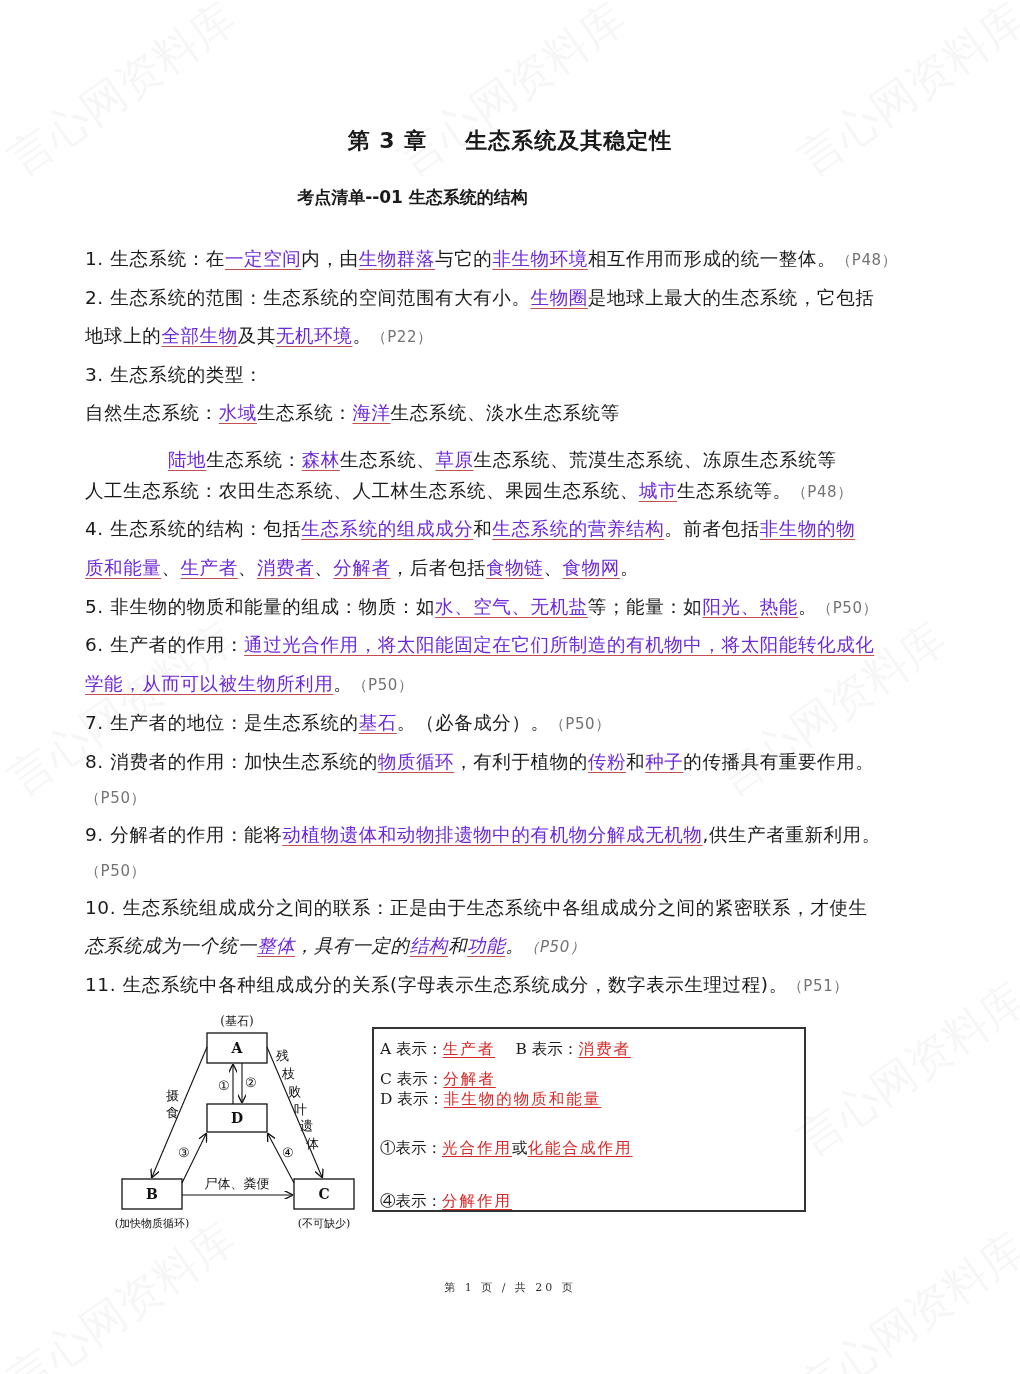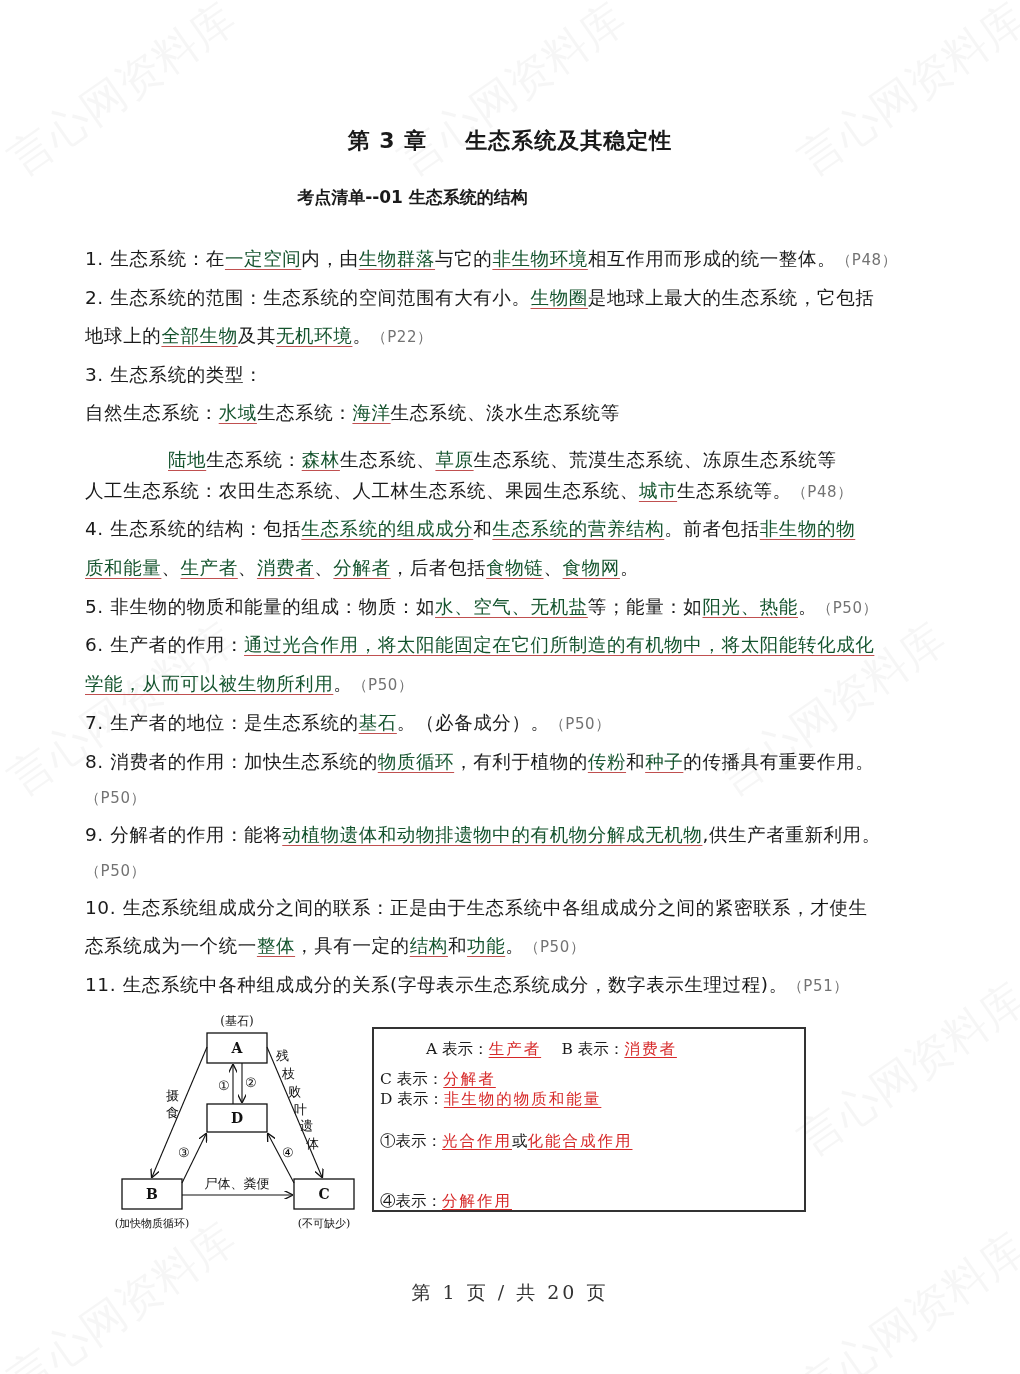--- a/index.html
+++ b/index.html
@@ -6,31 +6,31 @@
   body { width: 1020px; height: 1374px; position: relative; overflow: hidden;
          font-family: "DejaVu Sans", "Liberation Sans", sans-serif; color: #1a1a1a; }
   .watermark { position: absolute; color: rgba(0,0,0,0.035); font-size: 44px;
                transform: rotate(-35deg); white-space: nowrap; pointer-events: none; }
   .title { position: absolute; top: 126px; left: 0; width: 1020px; text-align: center;
            font-size: 22px; font-weight: bold; letter-spacing: 1px; }
   .title .gap { display: inline-block; width: 38px; }
   .subtitle { position: absolute; top: 186px; left: 0; width: 825px; text-align: center;
               font-size: 17px; font-weight: bold; }
   .line { position: absolute; left: 85px; font-size: 18.5px; white-space: nowrap; letter-spacing: 0.6px; }
-  .r { color: #14532d; text-decoration: underline; text-decoration-color: #c05050;
+  .r { color: #6d28d9; text-decoration: underline; text-decoration-color: #c05050;
        text-underline-offset: 4px; }
   .ref { color: #737373; font-size: 15px; }
   
   .diagram { position: absolute; left: 100px; top: 1005px; width: 270px; height: 230px; }
   .legend-box { position: absolute; left: 372px; top: 1027px; width: 434px; height: 185px;
                 border: 2px solid #333; box-sizing: border-box; font-family: "DejaVu Serif", "Liberation Serif", serif; }
   .legend-row { position: absolute; left: 6px; font-size: 15.5px; white-space: nowrap; }
   .legend-row .a { color: #d62828; text-decoration: underline; text-underline-offset: 3px; letter-spacing: 2px; }
   .footer { position: absolute; top: 1280px; left: 0; width: 1020px; text-align: center;
-            font-family: "DejaVu Serif", "Liberation Serif", serif; font-size: 19px; color: #333; letter-spacing: 3px; }
+            font-family: "DejaVu Serif", "Liberation Serif", serif; font-size: 11px; color: #333; letter-spacing: 3px; }
 </style>
 </head>
 <body>
 
 <div class="watermark" style="left:-10px;top:60px;">言心网资料库</div>
 <div class="watermark" style="left:380px;top:60px;">言心网资料库</div>
 <div class="watermark" style="left:780px;top:60px;">言心网资料库</div>
 <div class="watermark" style="left:-10px;top:680px;">言心网资料库</div>
 <div class="watermark" style="left:700px;top:680px;">言心网资料库</div>
 <div class="watermark" style="left:780px;top:1040px;">言心网资料库</div>
@@ -54,21 +54,21 @@
     <div class="line" style="top: 555px;"><span class="r">质和能量</span><span>、</span><span class="r">生产者</span><span>、</span><span class="r">消费者</span><span>、</span><span class="r">分解者</span><span>，后者包括</span><span class="r">食物链</span><span>、</span><span class="r">食物网</span><span>。</span></div>
     <div class="line" style="top: 594px;"><span>5. 非生物的物质和能量的组成：物质：如</span><span class="r">水、空气、无机盐</span><span>等；能量：如</span><span class="r">阳光、热能</span><span>。</span><span class="ref">（P50）</span></div>
     <div class="line" style="top: 632px;"><span>6. 生产者的作用：</span><span class="r">通过光合作用，将太阳能固定在它们所制造的有机物中，将太阳能转化成化</span></div>
     <div class="line" style="top: 671px;"><span class="r">学能，从而可以被生物所利用</span><span>。</span><span class="ref">（P50）</span></div>
     <div class="line" style="top: 710px;"><span>7. 生产者的地位：是生态系统的</span><span class="r">基石</span><span>。（必备成分）。</span><span class="ref">（P50）</span></div>
     <div class="line" style="top: 749px;"><span>8. 消费者的作用：加快生态系统的</span><span class="r">物质循环</span><span>，有利于植物的</span><span class="r">传粉</span><span>和</span><span class="r">种子</span><span>的传播具有重要作用。</span></div>
     <div class="line" style="top: 786px;"><span class="ref">（P50）</span></div>
     <div class="line" style="top: 822px;"><span>9. 分解者的作用：能将</span><span class="r">动植物遗体和动物排遗物中的有机物分解成无机物</span><span>,供生产者重新利用。</span></div>
     <div class="line" style="top: 859px;"><span class="ref">（P50）</span></div>
     <div class="line" style="top: 895px;"><span>10. 生态系统组成成分之间的联系：正是由于生态系统中各组成成分之间的紧密联系，才使生</span></div>
-    <div class="line" style="top: 933px;"><span>态系统成为一个统一</span><span class="r">整体</span><span>，具有一定的</span><span class="r">结构</span><span>和</span><span class="r">功能</span><span>。</span><span class="ref">（P50）</span></div>
+    <div class="line" style="top: 933px; font-style: italic;"><span>态系统成为一个统一</span><span class="r">整体</span><span>，具有一定的</span><span class="r">结构</span><span>和</span><span class="r">功能</span><span>。</span><span class="ref">（P50）</span></div>
     <div class="line" style="top: 972px;"><span>11.  生态系统中各种组成成分的关系(字母表示生态系统成分，数字表示生理过程)。</span><span class="ref">（P51）</span></div>
   </div>
 
 <svg class="diagram" viewBox="0 0 270 230" xmlns="http://www.w3.org/2000/svg">
   <defs>
     <marker id="arr" markerWidth="8" markerHeight="8" refX="7" refY="4" orient="auto">
       <path d="M0,0 L8,4 L0,8" fill="none" stroke="#111" stroke-width="1.2"></path>
     </marker>
   </defs>
   <g font-family="DejaVu Serif, Liberation Serif, serif" fill="#111">
@@ -102,20 +102,20 @@
     <text x="206" y="143" font-size="13">体</text>
     <text x="137" y="183" font-size="13" text-anchor="middle">尸体、粪便</text>
     <text x="118" y="85" font-size="13">①</text>
     <text x="145" y="82" font-size="13">②</text>
     <text x="78" y="152" font-size="13">③</text>
     <text x="182" y="152" font-size="13">④</text>
   </g>
 </svg>
 
 <div class="legend-box" id="legend">
-    <div class="legend-row" style="top: 10px; margin-left: 46px;"><span>A 表示：</span><span class="a">生产者</span><span>　 B 表示：</span><span class="a">消费者</span></div>
+    <div class="legend-row" style="top: 10px;"><span>A 表示：</span><span class="a">生产者</span><span>　 B 表示：</span><span class="a">消费者</span></div>
     <div class="legend-row" style="top: 40px;"><span>C 表示：</span><span class="a">分解者</span></div>
     <div class="legend-row" style="top: 60px;"><span>D 表示：</span><span class="a">非生物的物质和能量</span></div>
-    <div class="legend-row" style="top: 102px;"><span>①表示：</span><span class="a">光合作用</span><span>或</span><span class="a">化能合成作用</span></div>
+    <div class="legend-row" style="top: 109px;"><span>①表示：</span><span class="a">光合作用</span><span>或</span><span class="a">化能合成作用</span></div>
     <div class="legend-row" style="top: 162px; font-family: Liberation Mono, monospace;"><span>④表示：</span><span class="a">分解作用</span></div>
   </div>
 
 <div class="footer">第 1 页 / 共 20 页</div>
 
 </body></html>

